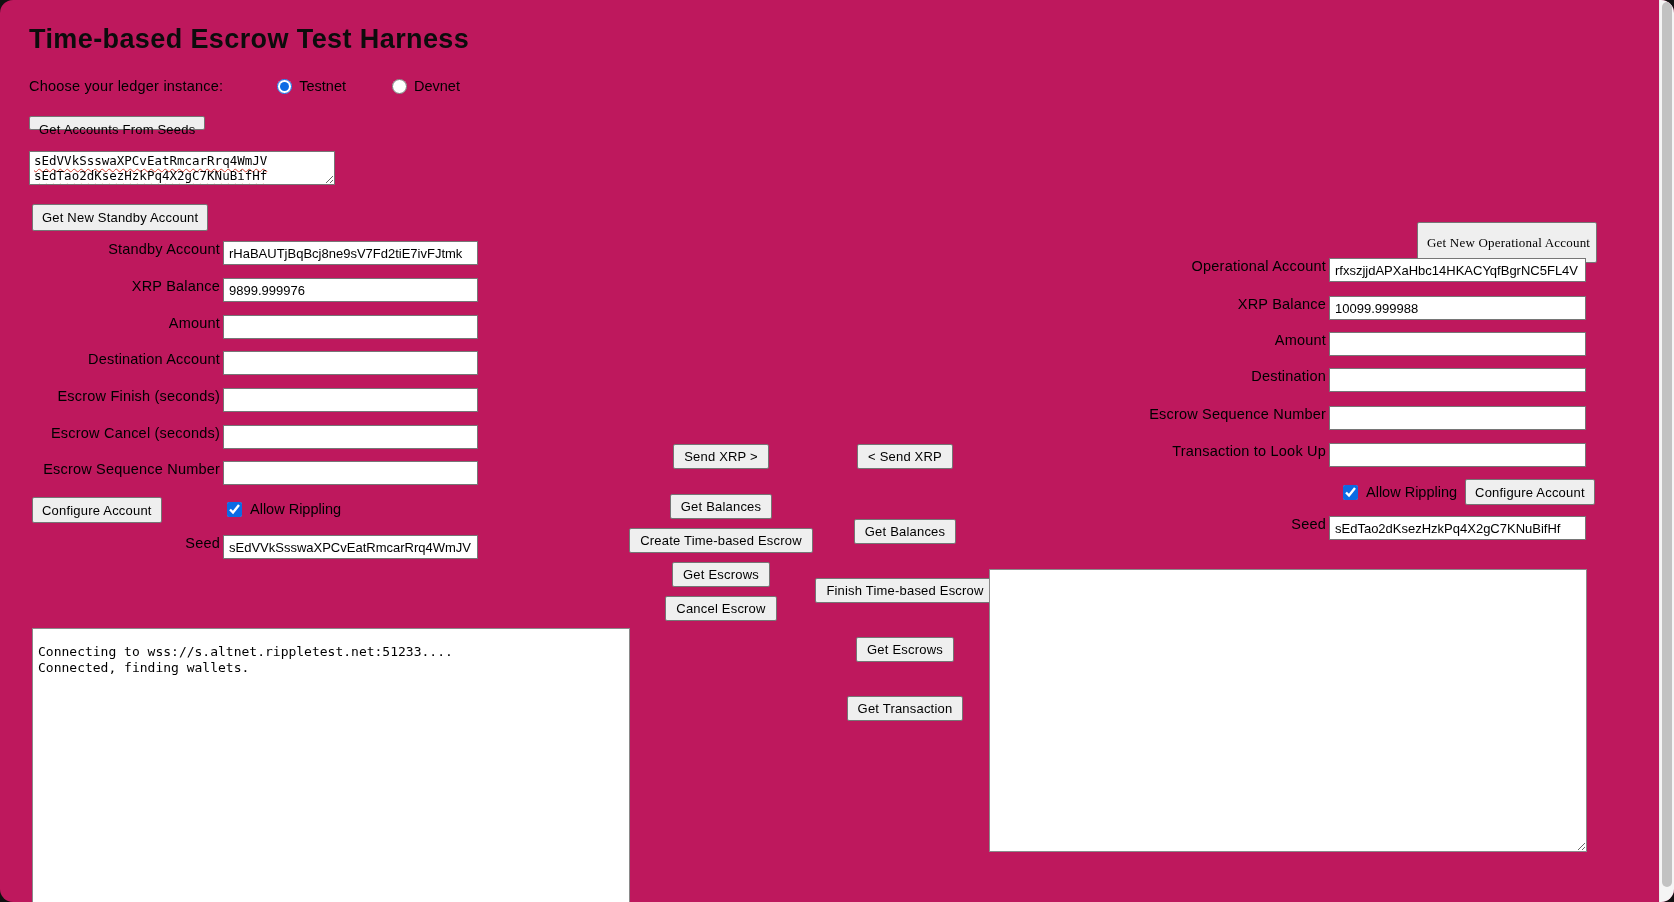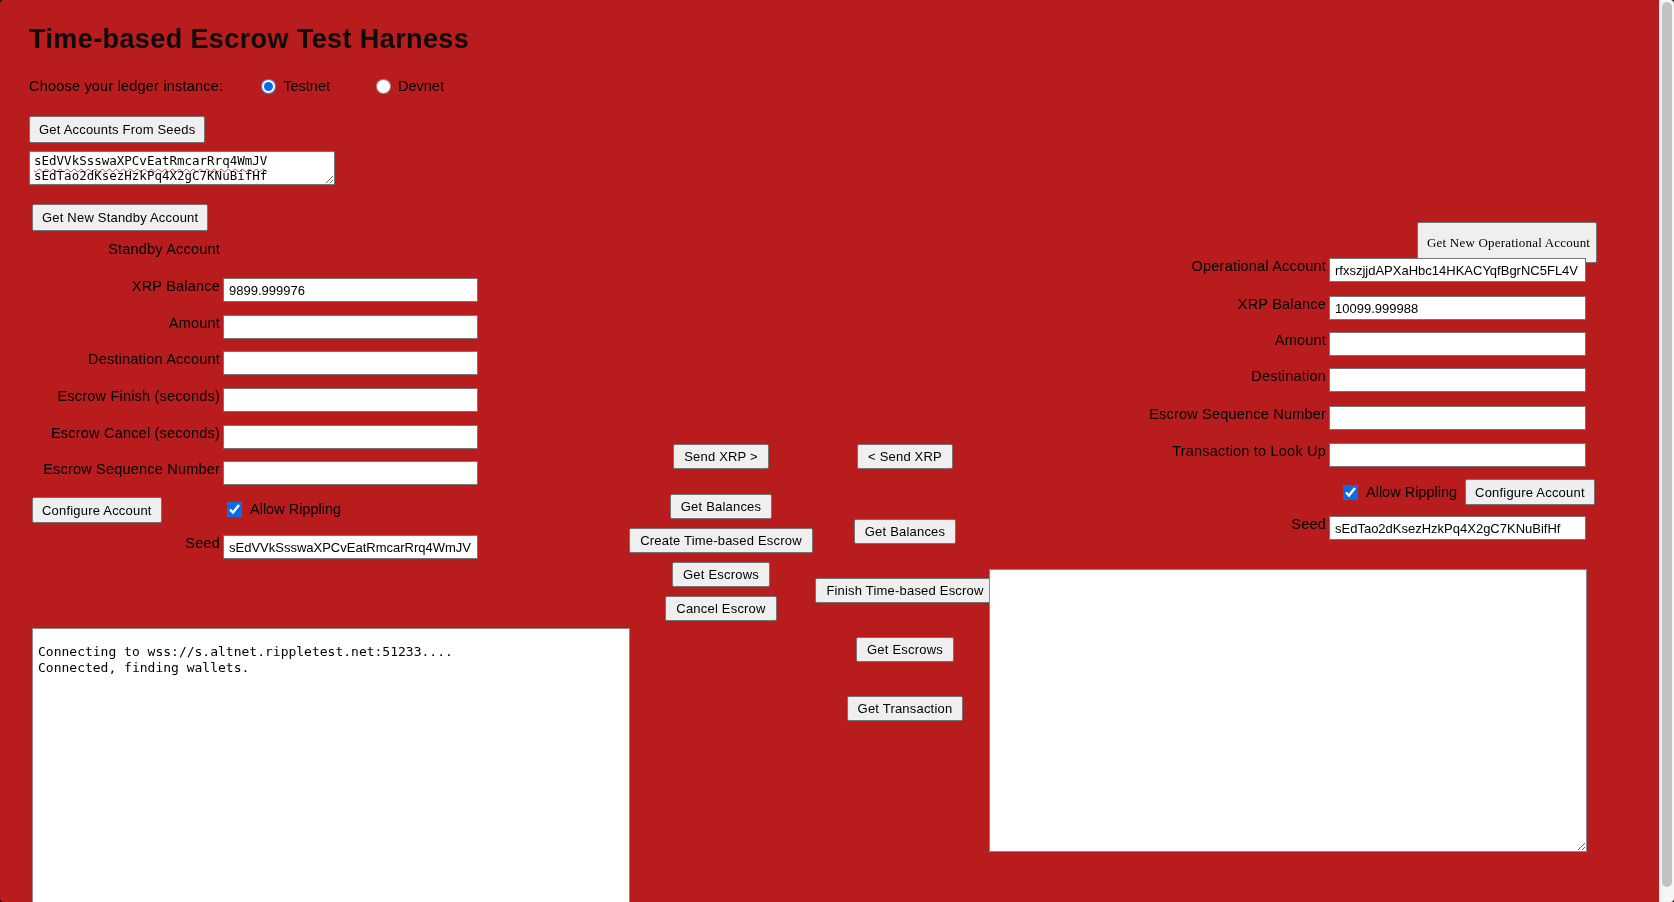--- a/index.html
+++ b/index.html
@@ -1,27 +1,27 @@
 <!DOCTYPE html>
 <html><head>
 <meta charset="utf-8">
 <style>
   html,body{margin:0;padding:0;background:#111;}
   body{width:1674px;height:902px;overflow:hidden;font-family:"Liberation Sans","DejaVu Sans",sans-serif;}
   .window{
-    position:relative;width:1674px;height:902px;background:#b91c1c;
-    border-radius:4px;overflow:hidden;color:#000;
+    position:relative;width:1674px;height:902px;background:#be185d;
+    border-radius:13px;overflow:hidden;color:#000;
   }
   
   .page-title{
     position:absolute;left:29px;top:24px;margin:0;
     font-size:27px;font-weight:600;letter-spacing:.4px;color:#0c0c0c;
   }
   .ledger-row{position:absolute;left:29px;top:78px;display:flex;align-items:center;font-size:14.5px;}
-  .ledger-row .lead-label{margin-right:38px;letter-spacing:.2px;}
+  .ledger-row .lead-label{margin-right:54px;letter-spacing:.2px;}
   .radio-opt{display:flex;align-items:center;margin-right:46px;cursor:default;}
   .radio-opt input{width:15px;height:15px;margin:0 7px 0 0;accent-color:#0b6be4;}
   
   .btn{
     background:#efefef;border:1px solid #757575;border-radius:2px;
     font-family:"Liberation Sans","DejaVu Sans",sans-serif;
     font-size:13px;letter-spacing:.2px;color:#000;padding:5px 9px;cursor:pointer;white-space:nowrap;
   }
   .f-input{
     box-sizing:border-box;height:24px;border:1px solid #767676;background:#fff;
@@ -34,21 +34,21 @@
   
   .field-row{position:absolute;display:flex;align-items:flex-start;}
   .field-row .f-label{font-size:14.5px;letter-spacing:.2px;text-align:right;flex:0 0 auto;}
   .left-col.field-row{left:29px;}
   .left-col .f-label{width:191px;margin-right:3px;}
   .left-col .f-input{width:255px;}
   .right-col.field-row{left:1086px;}
   .right-col .f-label{width:240px;margin-right:3px;}
   .right-col .f-input{width:257px;}
   
-  #btn-get-accounts{position:absolute;left:29px;top:116px;height:27px;}
+  #btn-get-accounts{position:absolute;left:29px;top:116px;height:14px;}
   #seeds-box{
     position:absolute;left:29px;top:151px;width:306px;height:34px;
     font-size:12.5px;line-height:15px;padding:1px 4px;
     text-decoration:underline;text-decoration-style:wavy;text-decoration-color:#d23f31;
     text-decoration-thickness:1px;text-underline-offset:3px;
   }
   #btn-new-standby{position:absolute;left:32px;top:204px;height:27px;}
   #btn-new-operational{position:absolute;left:1417px;top:222px;height:41px;width:180px;font-family:Liberation Serif, serif;}
   
   #standby-configure{position:absolute;left:32px;top:497px;height:26px;}
@@ -93,20 +93,21 @@
   <button class="btn" id="btn-get-accounts">Get Accounts From Seeds</button>
 
   <textarea id="seeds-box" spellcheck="false" style="">sEdVVkSsswaXPCvEatRmcarRrq4WmJV
 sEdTao2dKsezHzkPq4X2gC7KNuBifHf</textarea>
 
   <button class="btn" id="btn-new-standby">Get New Standby Account</button>
   <button class="btn" id="btn-new-operational">Get New Operational Account</button>
 
   <div class="field-row left-col" style="top:241px">
     <label class="f-label">Standby Account</label>
+    <input class="f-input" value="rHaBAUTjBqBcj8ne9sV7Fd2tiE7ivFJtmk" style="">
   </div>
   <div class="field-row left-col" style="top:278px">
     <label class="f-label">XRP Balance</label>
     <input class="f-input" value="9899.999976" style="">
   </div>
   <div class="field-row left-col" style="top:315px">
     <label class="f-label">Amount</label>
     <input class="f-input" value="" style="">
   </div>
   <div class="field-row left-col" style="top:351px">

